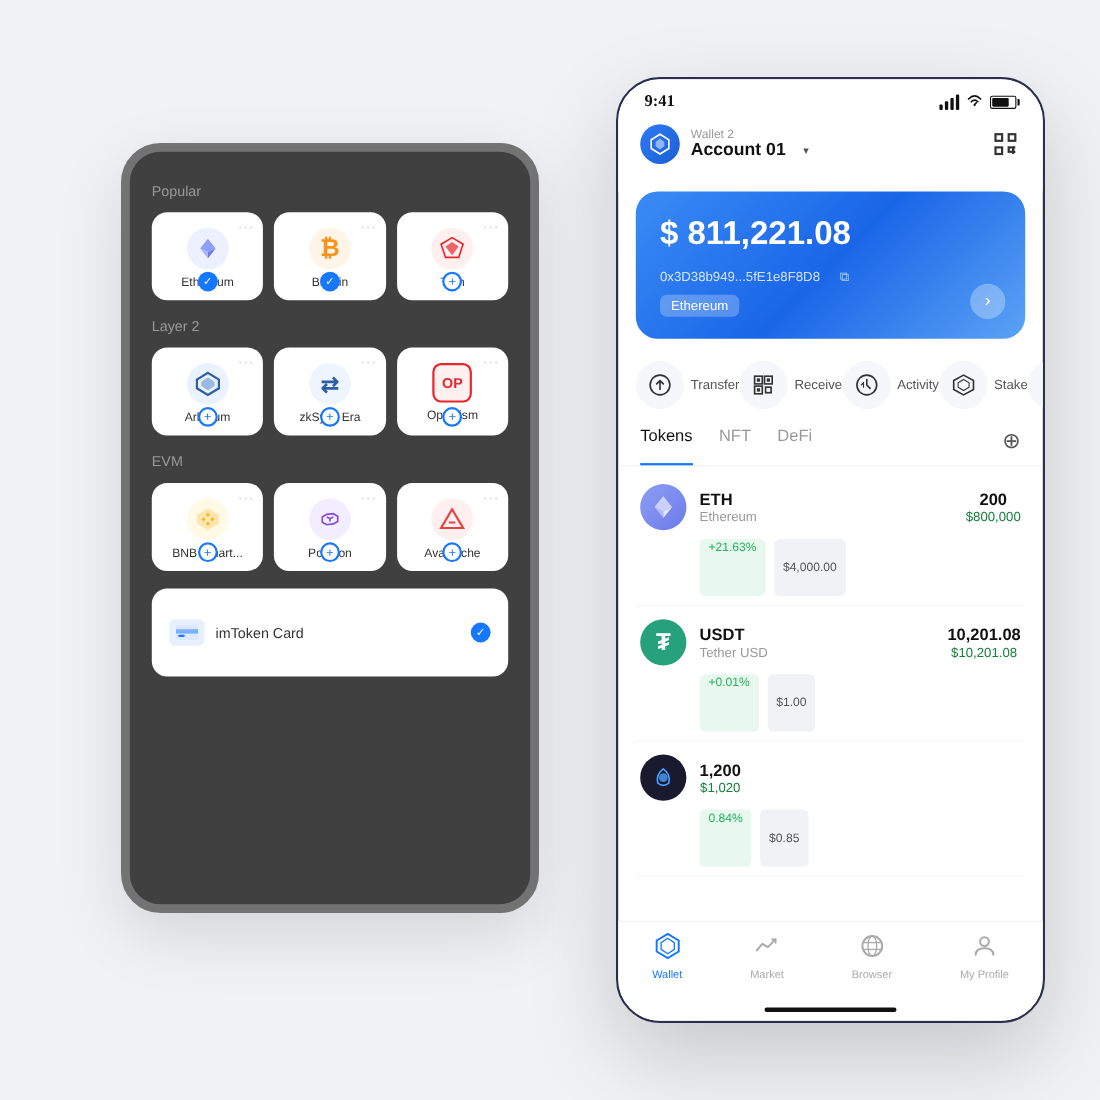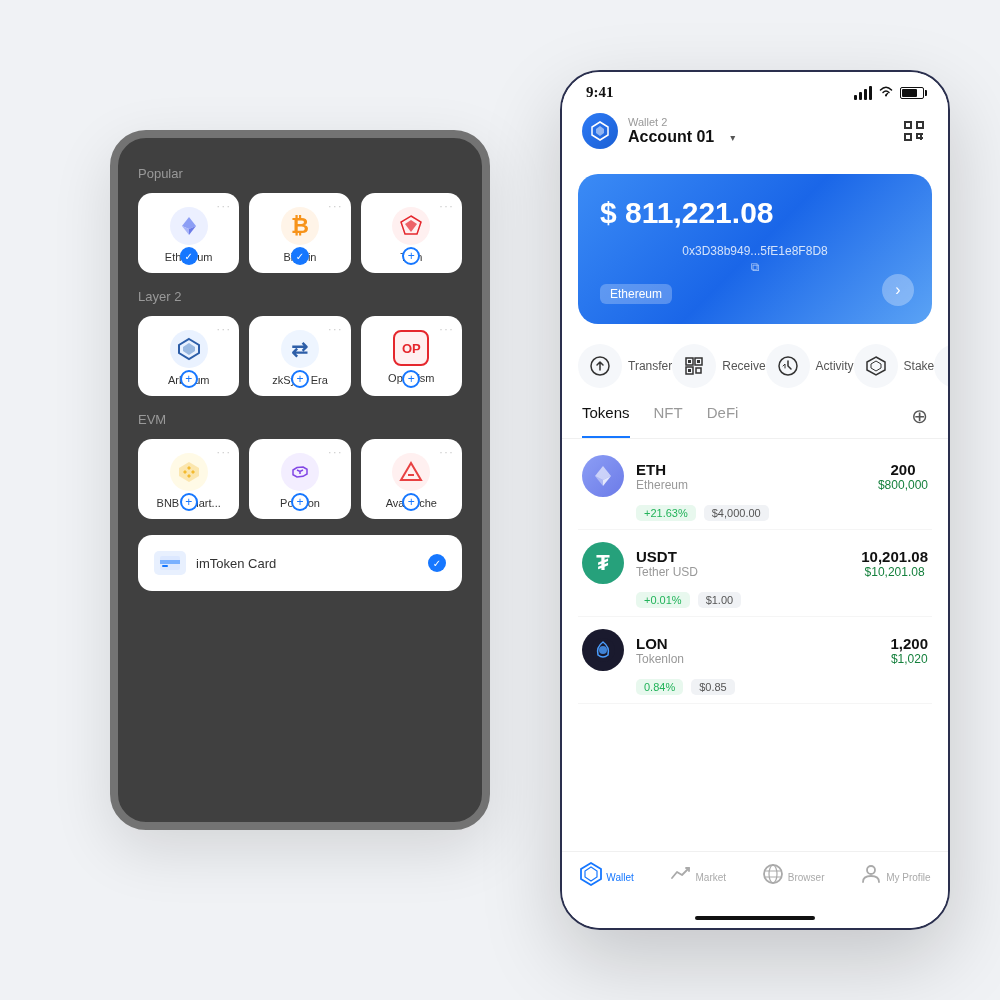--- a/index.html
+++ b/index.html
@@ -116,21 +116,21 @@
       top: 6px;
       right: 8px;
       font-size: 12px;
       color: #ccc;
       letter-spacing: 1px;
     }
 
     .imtoken-card-row {
       background: #fff;
       border-radius: 14px;
-      padding: 16px 16px;
+      padding: 28px 16px;
       display: flex;
       align-items: center;
       justify-content: space-between;
       margin-top: 4px;
     }
 
     .imtoken-card-left {
       display: flex;
       align-items: center;
       gap: 10px;
@@ -314,23 +314,22 @@
       font-weight: 700;
       color: #fff;
       margin-bottom: 14px;
     }
 
     .balance-address {
       font-size: 12px;
       color: rgba(255,255,255,0.8);
       margin-bottom: 10px;
       display: flex;
-      align-items: center;
-      gap: 2px;
-      flex-direction: column;
+      align-items: flex-end;
+      gap: 18px;
     }
 
     .copy-icon {
       font-size: 12px;
       opacity: 0.8;
     }
 
     .network-tag {
       background: rgba(255,255,255,0.25);
       border-radius: 6px;
@@ -484,36 +483,36 @@
       border-radius: 5px;
       padding: 2px 8px;
       font-size: 11px;
       font-weight: 500;
     }
 
     .tag-gray {
       background: #f0f2f5;
       color: #555;
       border-radius: 5px;
-      padding: 2px 8px;
+      padding: 20px 8px;
       font-size: 11px;
       font-weight: 500;
     }
 
     .bottom-nav {
       display: flex;
       justify-content: space-around;
       padding: 10px 0 16px;
       border-top: 1px solid #f0f0f0;
       background: #fff;
     }
 
     .nav-item {
       display: flex;
-      flex-direction: row;
+      flex-direction: column;
       align-items: center;
       gap: 3px;
     }
 
     .nav-icon {
       font-size: 22px;
       color: #aaa;
     }
 
     .nav-icon.active {
@@ -884,24 +883,20 @@
 
       <div class="token-item">
         <div class="token-main-row">
           <div class="token-icon lon-token">
             <svg width="26" height="26" viewBox="0 0 26 26">
               <circle cx="13" cy="13" r="12" fill="#1a1a2e"></circle>
               <path d="M13 5 Q20 10 18 18 Q13 22 8 18 Q6 10 13 5Z" fill="none" stroke="#4a9eff" stroke-width="1.5"></path>
               <circle cx="13" cy="13" r="4" fill="#4a9eff" opacity="0.8"></circle>
             </svg>
           </div>
-          <div class="token-info">
-            <div class="token-name">LON</div>
-            <div class="token-subname">Tokenlon</div>
-          </div>
           <div class="token-values">
             <div class="token-amount">1,200</div>
             <div class="token-usd">$1,020</div>
           </div>
         </div>
         <div class="token-tags-row">
           <span class="tag-green">0.84%</span>
           <span class="tag-gray">$0.85</span>
         </div>
       </div>

